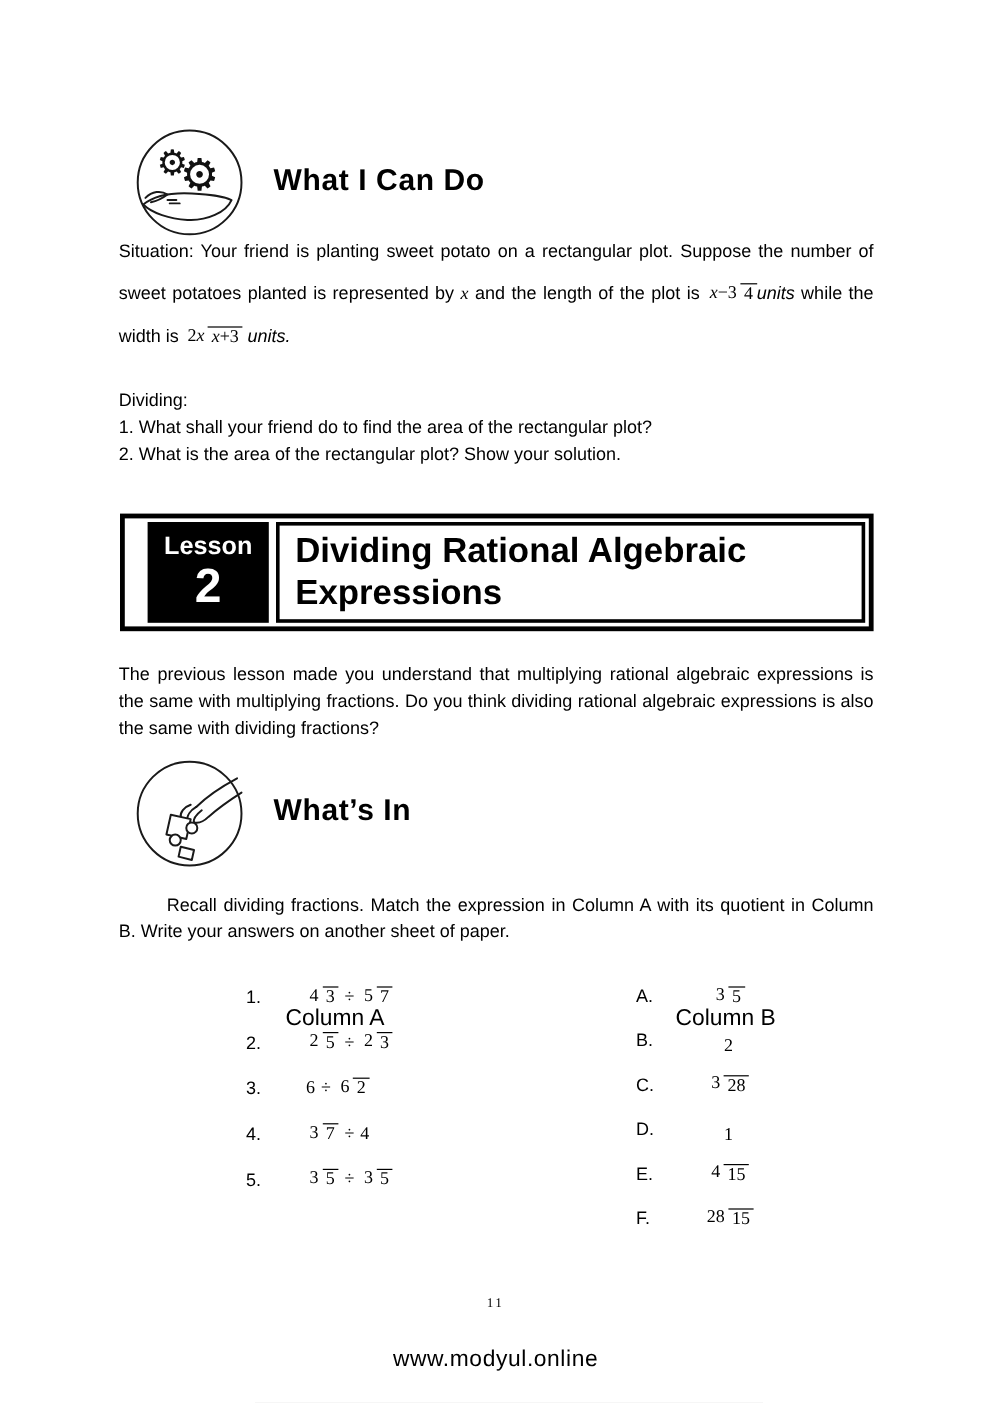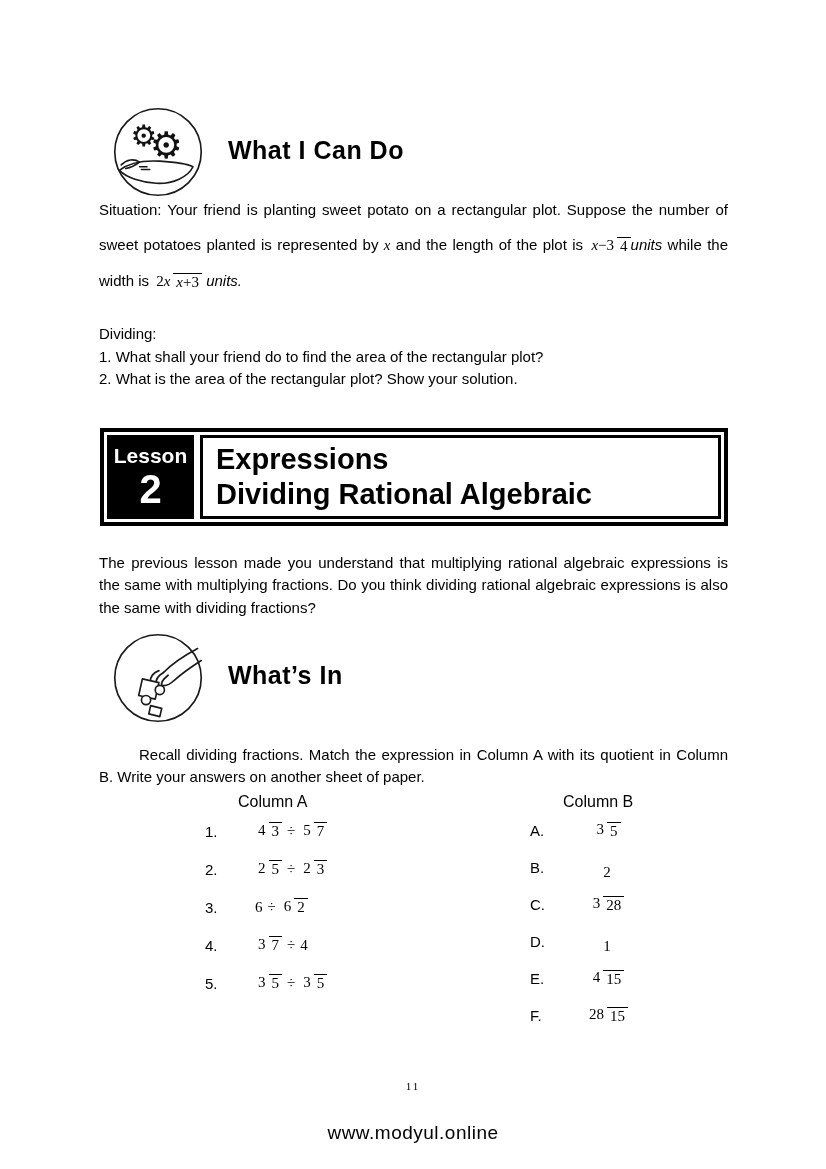--- a/index.html
+++ b/index.html
@@ -17,29 +17,29 @@
   .mserif{font-family:"Liberation Serif",serif;}
   .frac{display:inline-flex;flex-direction:row;align-items:center;vertical-align:middle;
         font-family:"Liberation Serif",serif;line-height:1.05;text-align:center;font-size:15px;}
   .frac .fnum{display:block;padding:0 3px 1px 3px;}
   .frac .fden{display:block;border-top:1.3px solid #000;padding:1px 3px 0 3px;}
   .op{font-family:"Liberation Serif",serif;padding:0 5px;}
   
   .qline{font-size:15px;line-height:22.5px;}
   
   .lesson-box{box-sizing:border-box;border:4px solid #000;background:#fff;display:flex;padding:3px;}
-  .lesson-badge{width:87px;background:#000;color:#fff;display:flex;flex-direction:column;
-                align-items:center;justify-content:center;}
+  .lesson-badge{width:101px;background:#000;color:#fff;display:flex;flex-direction:column;
+                align-items:center;justify-content:center;margin-left:16px;}
   .lesson-badge .lbl{font-size:21px;font-weight:bold;line-height:1.1;}
   .lesson-badge .num{font-size:40px;font-weight:bold;line-height:1.05;}
   .lesson-title{flex:1;margin-left:6px;border:3px solid #000;display:flex;flex-direction:column;
                 justify-content:center;padding-left:13px;}
   .lesson-title .t{font-size:29px;font-weight:bold;line-height:1.2;}
   
-  .col-header{font-size:16px;}
+  .col-header{font-size:19px;margin-top:45px;}
   .arow{display:flex;align-items:center;height:38px;}
   .brow{display:flex;align-items:center;height:37px;}
   .ano{width:50px;font-size:15px;}
   .bletter{width:60px;font-size:15px;}
   .expr{display:inline-flex;align-items:center;font-family:"Liberation Serif",serif;font-size:15px;}
   .bval{display:inline-flex;justify-content:center;width:34px;font-family:"Liberation Serif",serif;font-size:15px;}
   .low{margin-top:10px;}
   
   .page-number{left:0;right:0;text-align:center;font-family:"Liberation Serif",serif;font-size:11px;letter-spacing:2px;}
   .watermark{left:0;right:0;text-align:center;font-size:19px;letter-spacing:0.5px;color:#000000;}
@@ -78,22 +78,22 @@
     <div class="qline">1. What shall your friend do to find the area of the rectangular plot?</div>
     <div class="qline">2. What is the area of the rectangular plot? Show your solution.</div>
   </div>
 
   <div class="abs lesson-box" style="left:100px;top:428px;width:628px;height:98px;">
     <div class="lesson-badge">
       <div class="lbl">Lesson</div>
       <div class="num">2</div>
     </div>
     <div class="lesson-title">
+      <div class="t">Dividing Rational Algebraic</div>
       <div class="t">Expressions</div>
-      <div class="t">Dividing Rational Algebraic</div>
     </div>
   </div>
 
   <p class="abs para" style="left:99px;top:552px;width:629px;margin:0;">The previous lesson made you understand that multiplying rational algebraic expressions is the same with multiplying fractions. Do you think dividing rational algebraic expressions is also the same with dividing fractions?</p>
 
   <div class="abs" style="left:112px;top:632px;">
     <svg width="92" height="92" viewBox="0 0 100 100">
       <circle cx="50" cy="50" r="47" class="ln"></circle>
       <path class="ln" d="M93,18 C78,26 66,34 56,44 M97,31 C86,38 75,46 67,53 C63,57 58,59 54,58"></path>
       <path class="ln" d="M56,44 C51,47 47,52 48,57 M61,47 C56,51 53,55 54,58 M51,42 C45,44 41,49 42,54"></path>

